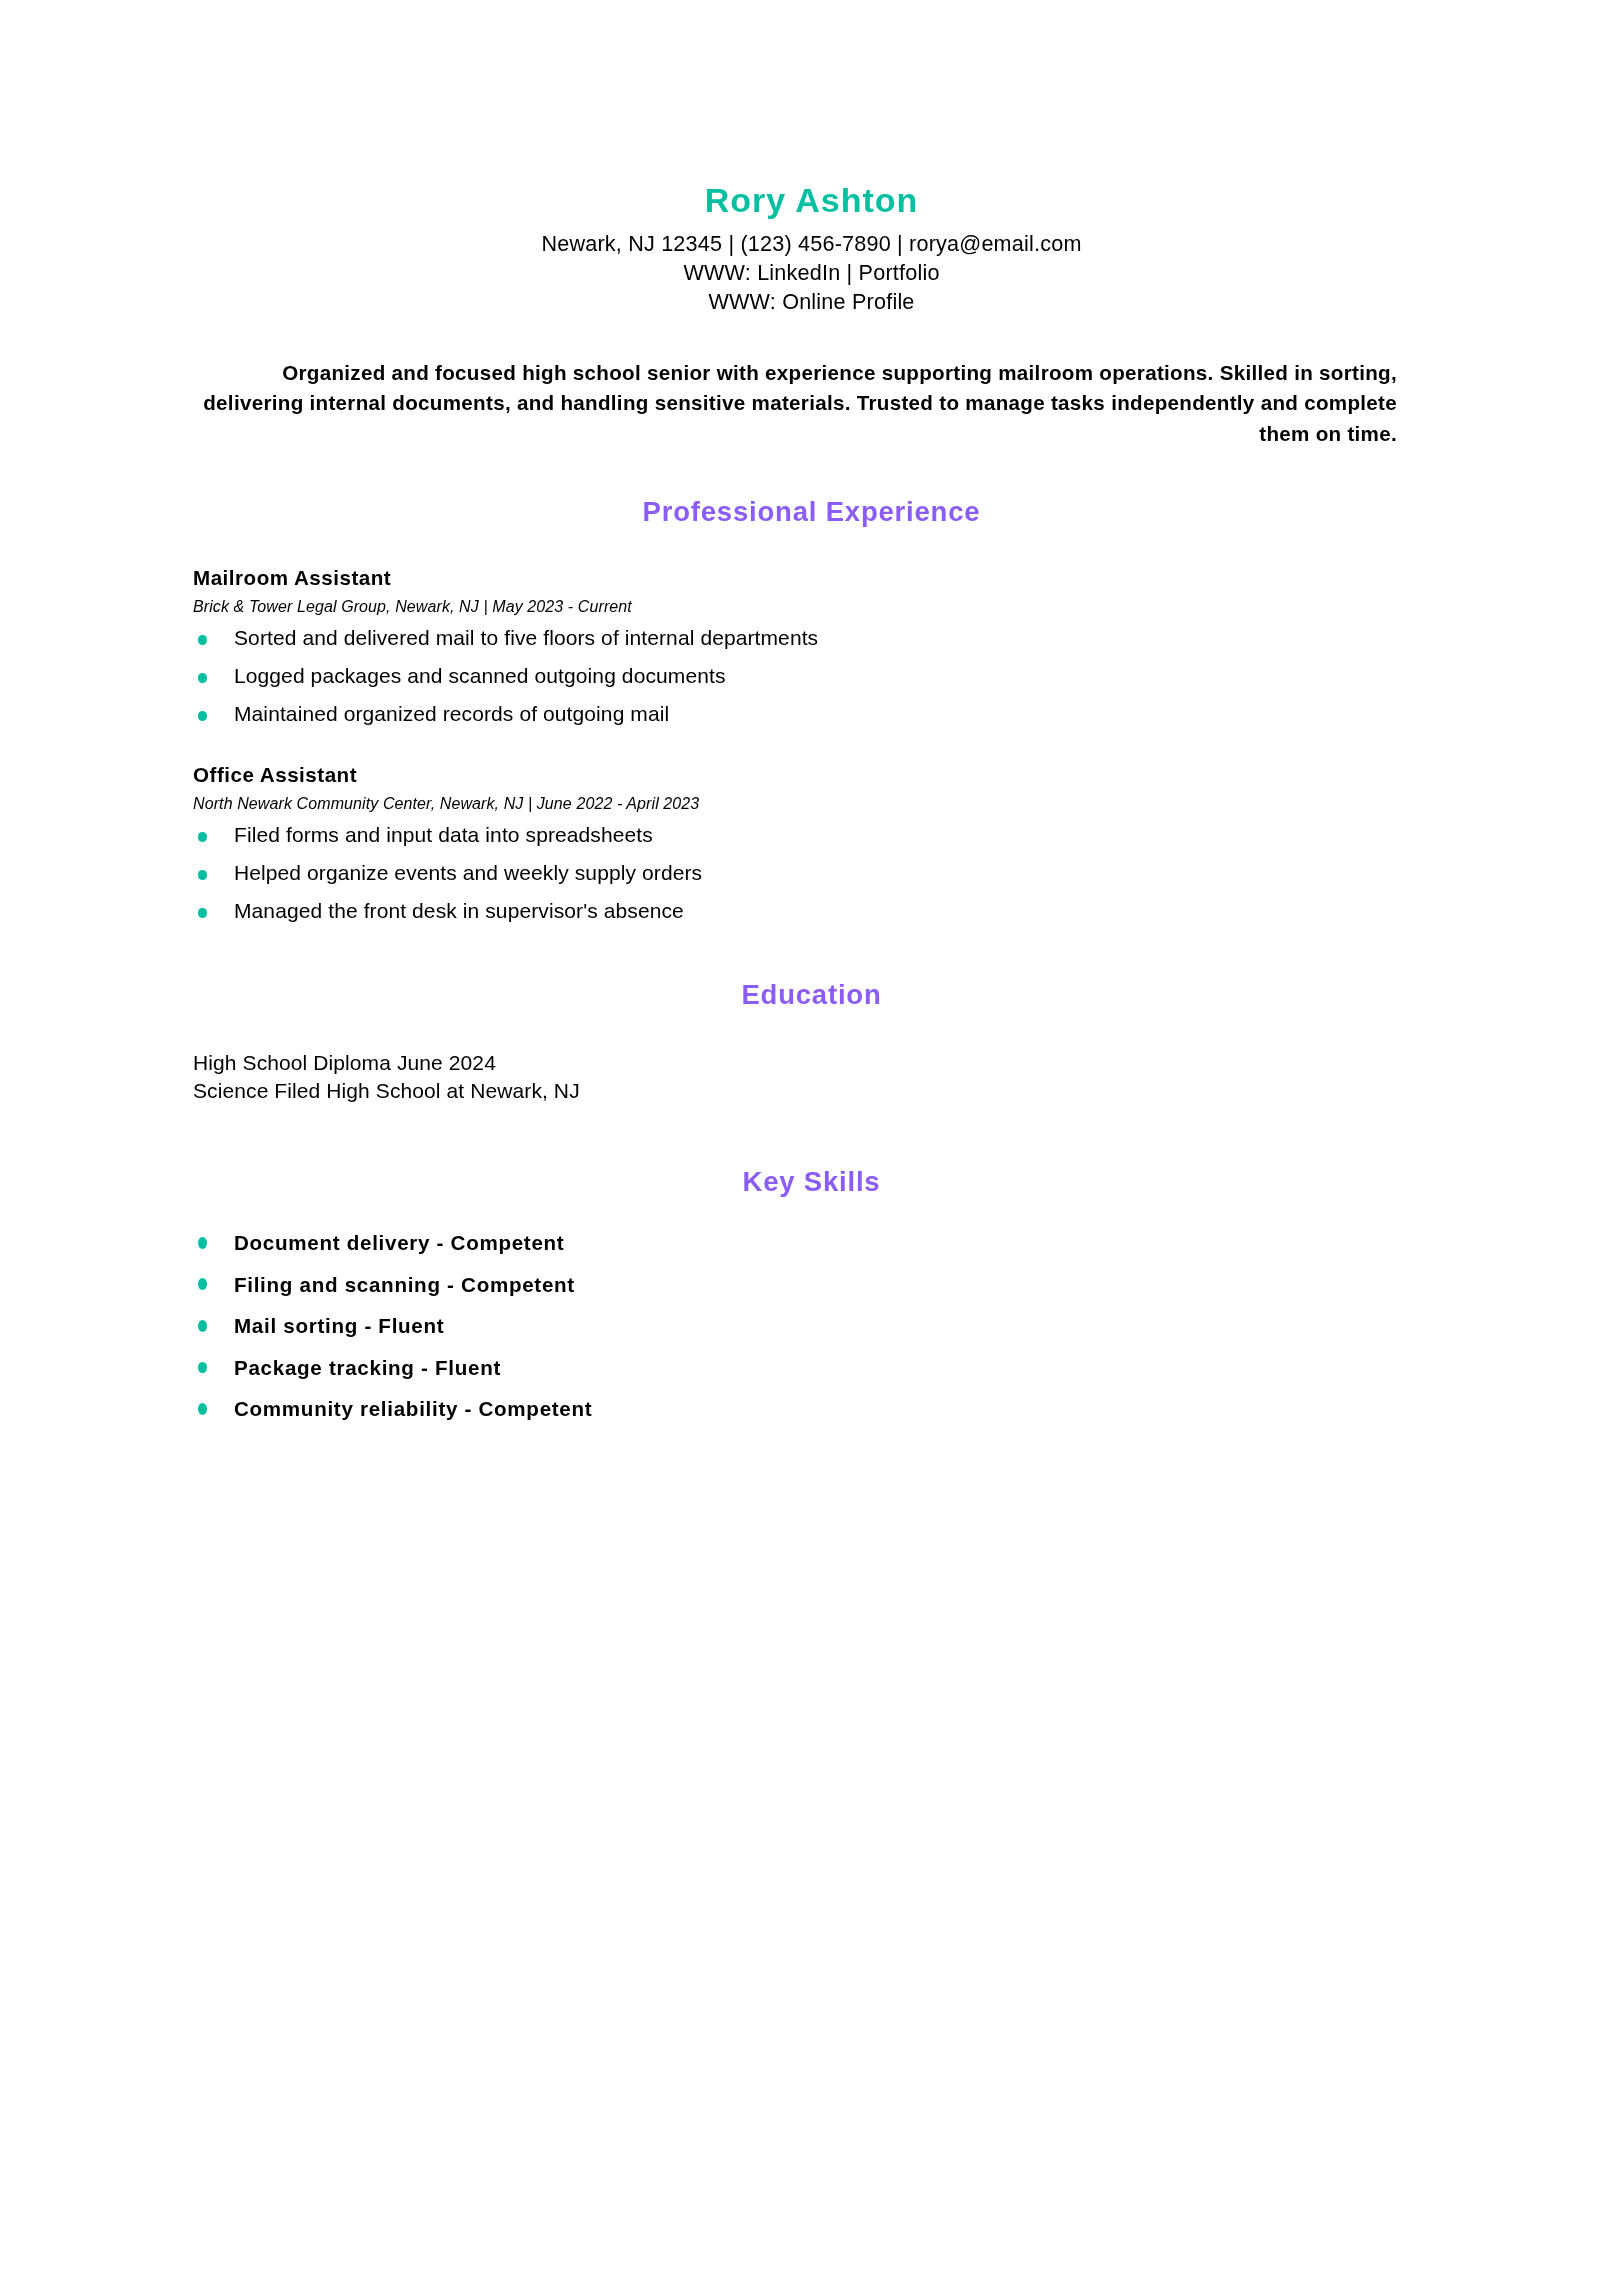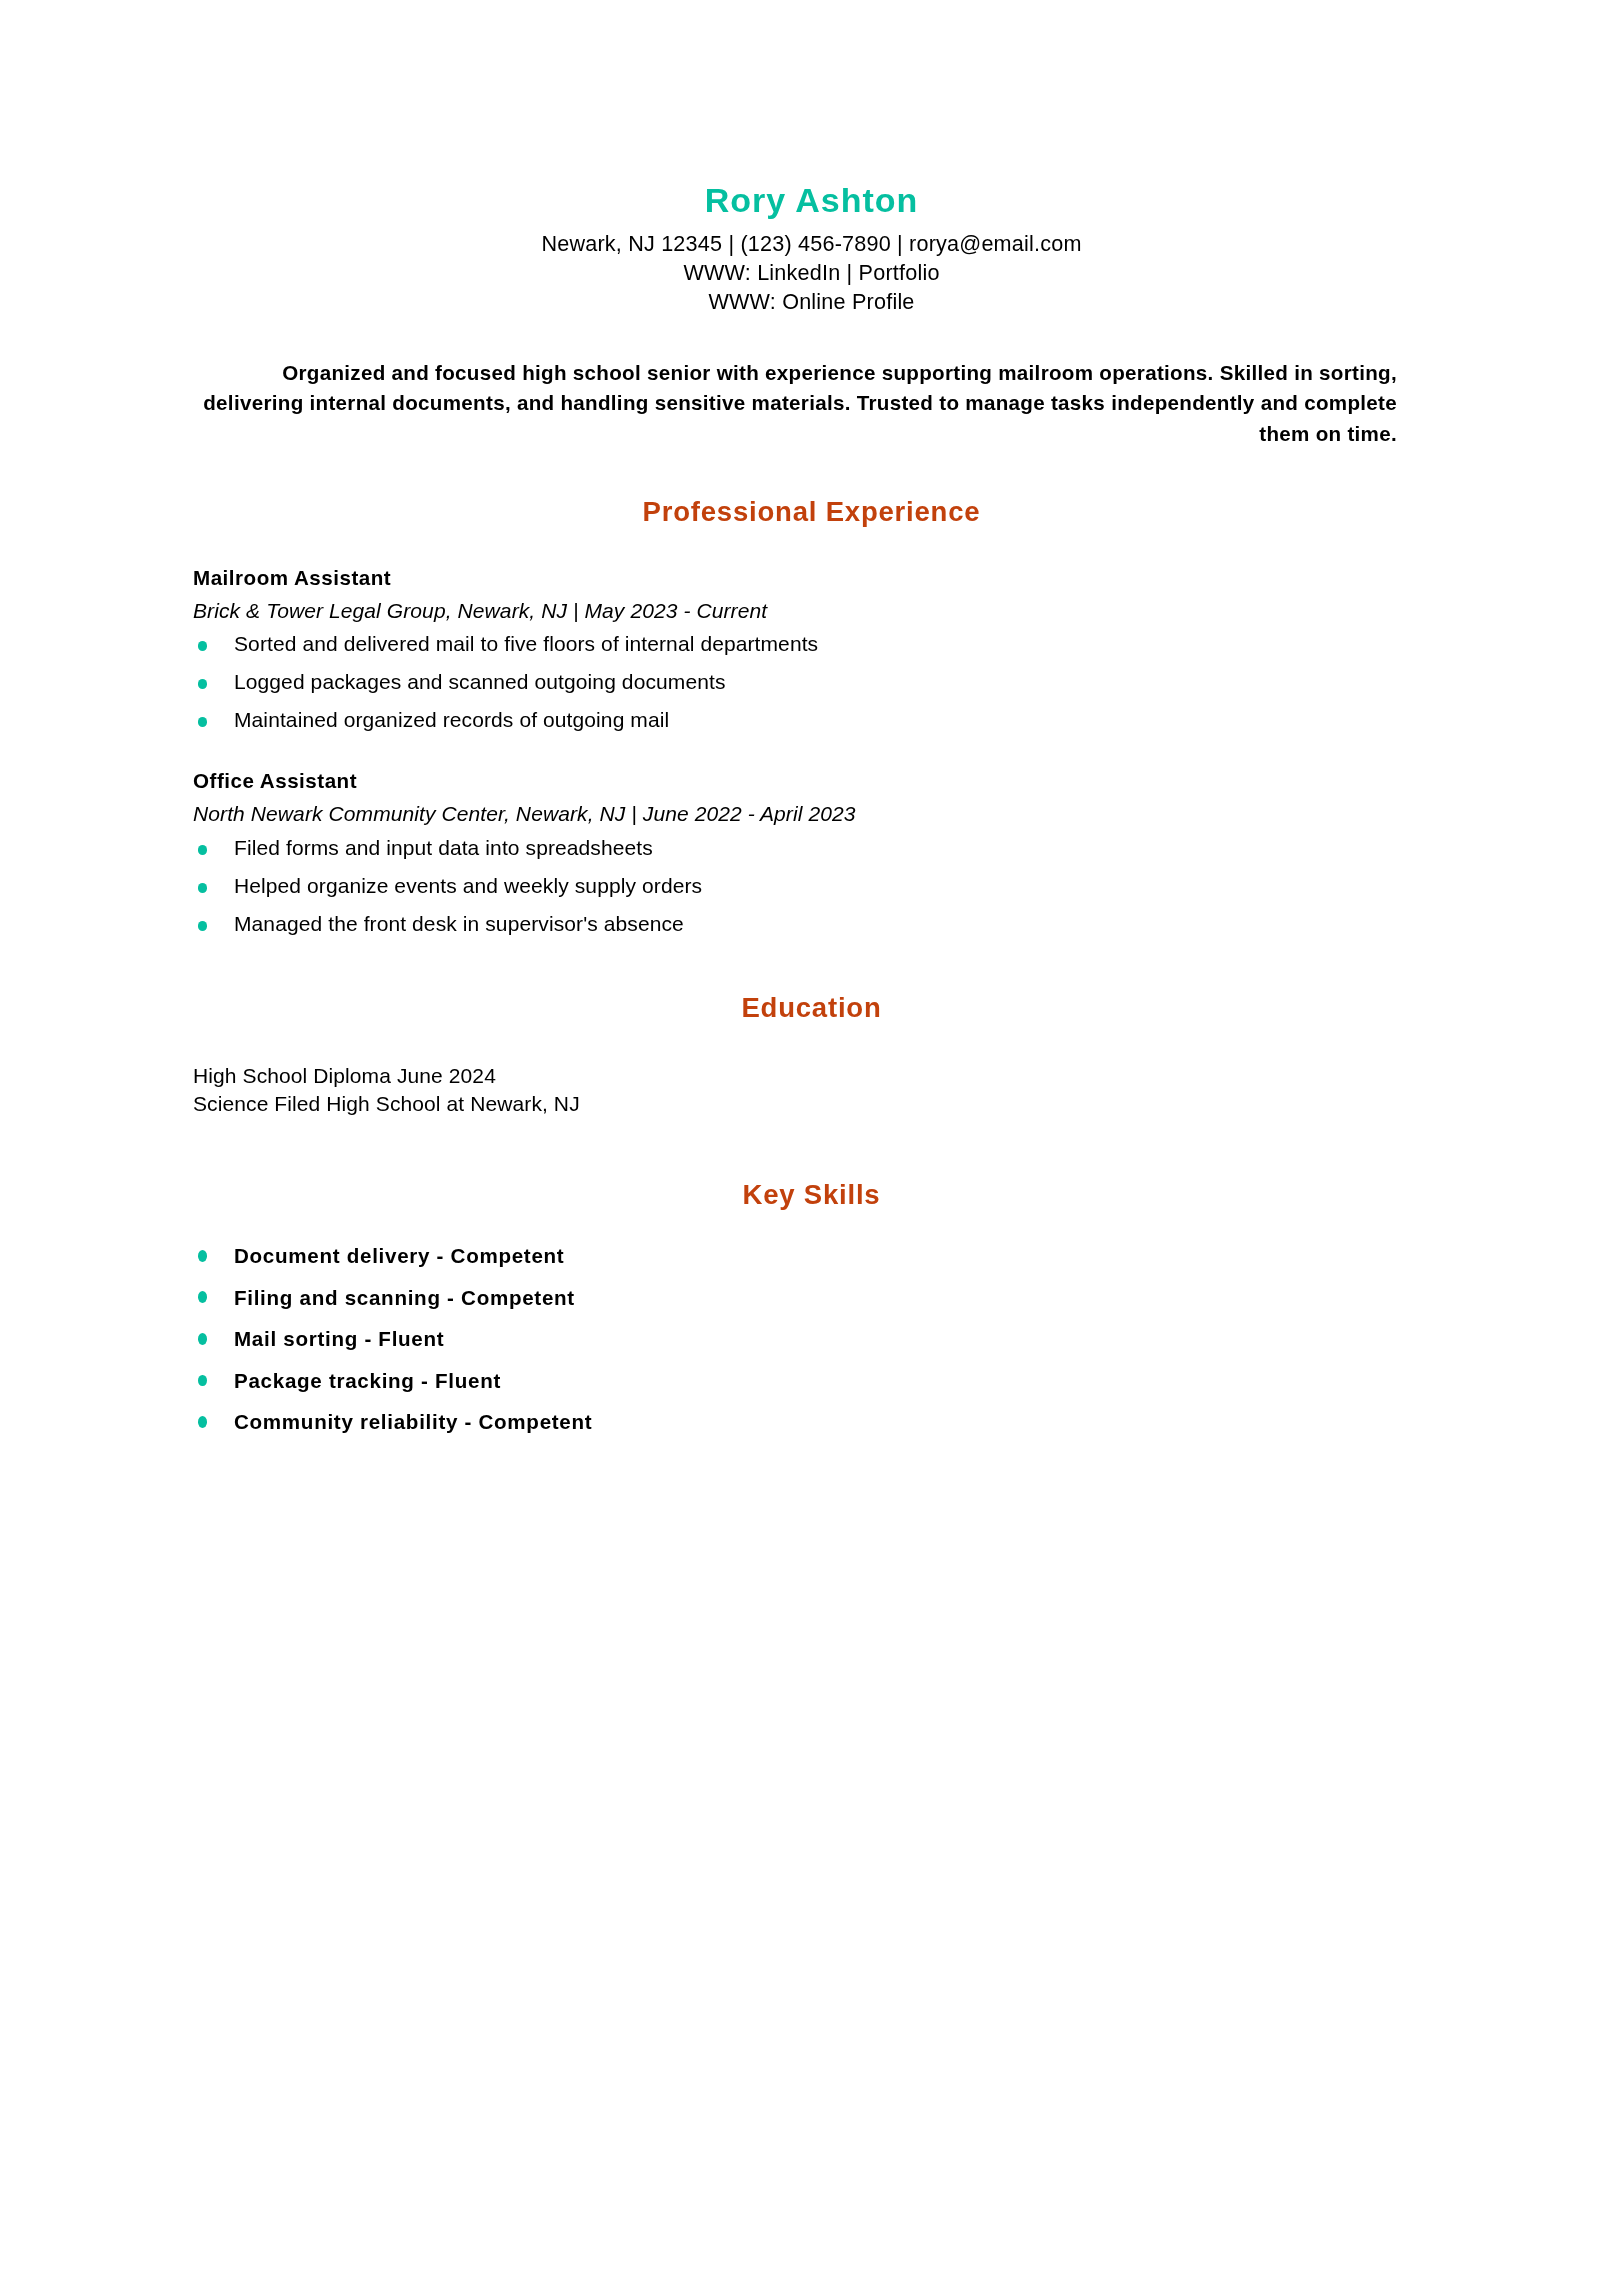--- a/index.html
+++ b/index.html
@@ -60,21 +60,21 @@
     font-weight: bold;
     line-height: 1.48;
     letter-spacing: 0.3px;
     text-align: right;
     max-width: 1204px;
   }
 
   
   .section-heading {
     text-align: center;
-    color: #c2410c;
+    color: #8b5cf6;
     font-size: 27.5px;
     font-weight: bold;
     letter-spacing: 0.8px;
     margin: 0;
   }
   .sec-pro  { margin-top: 47px; }
   .sec-edu  { margin-top: 58px; }
   .sec-key  { margin-top: 60px; }
 
   
@@ -83,21 +83,21 @@
   .job + .job { margin-top: 38px; }
 
   .job-title {
     font-size: 20.6px;
     font-weight: bold;
     letter-spacing: 0.5px;
     line-height: 1.3;
     margin: 0 0 5.2px 0;
   }
   .job-meta {
-    font-size: 21px;
+    font-size: 16px;
     font-style: italic;
     font-weight: normal;
     line-height: 1.3;
     letter-spacing: 0.1px;
     margin: 0 0 9.2px 0;
   }
 
   ul.bullets {
     list-style: none;
     margin: 0;

